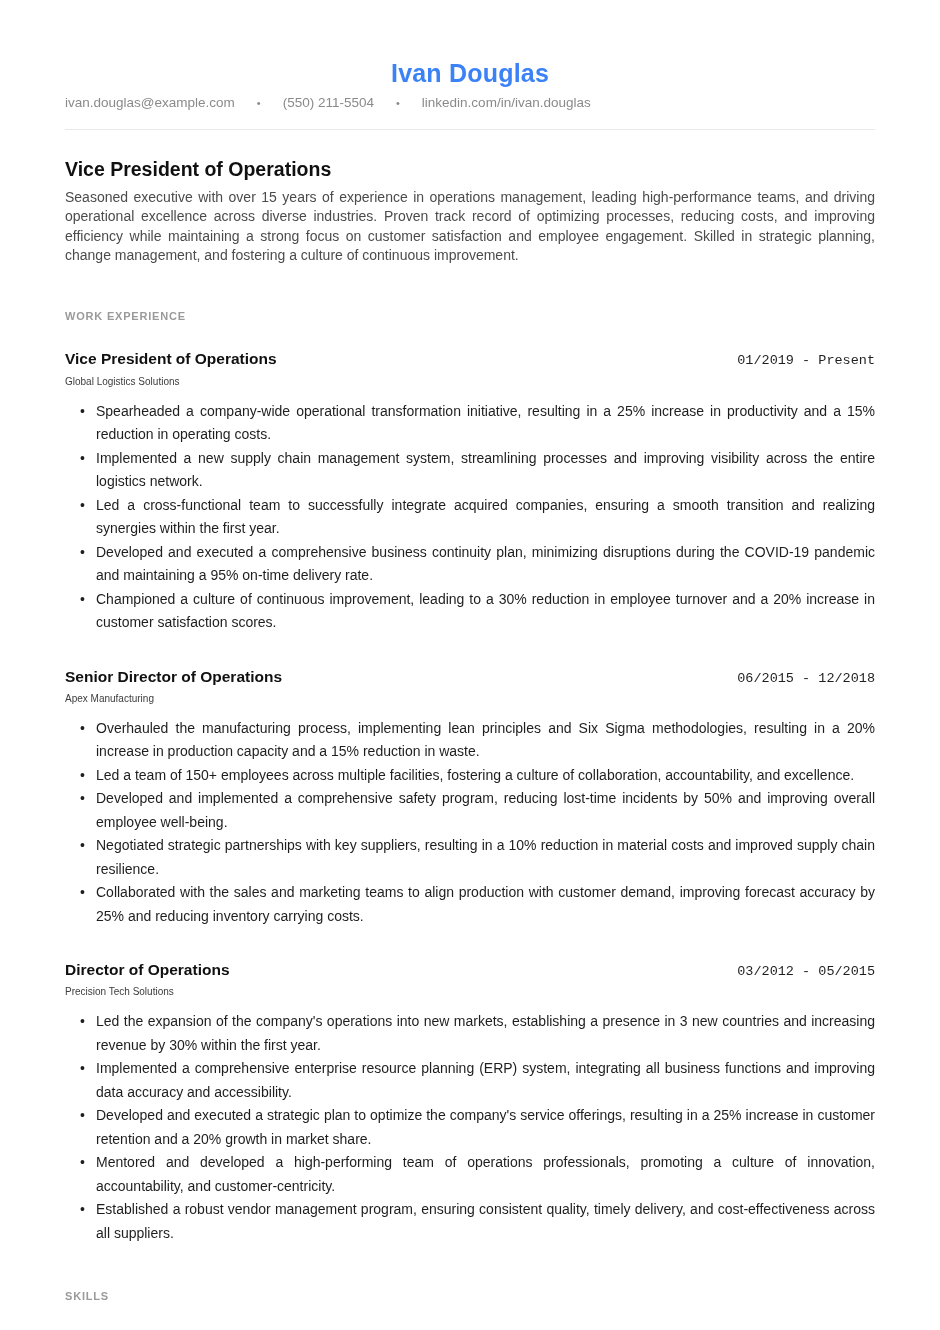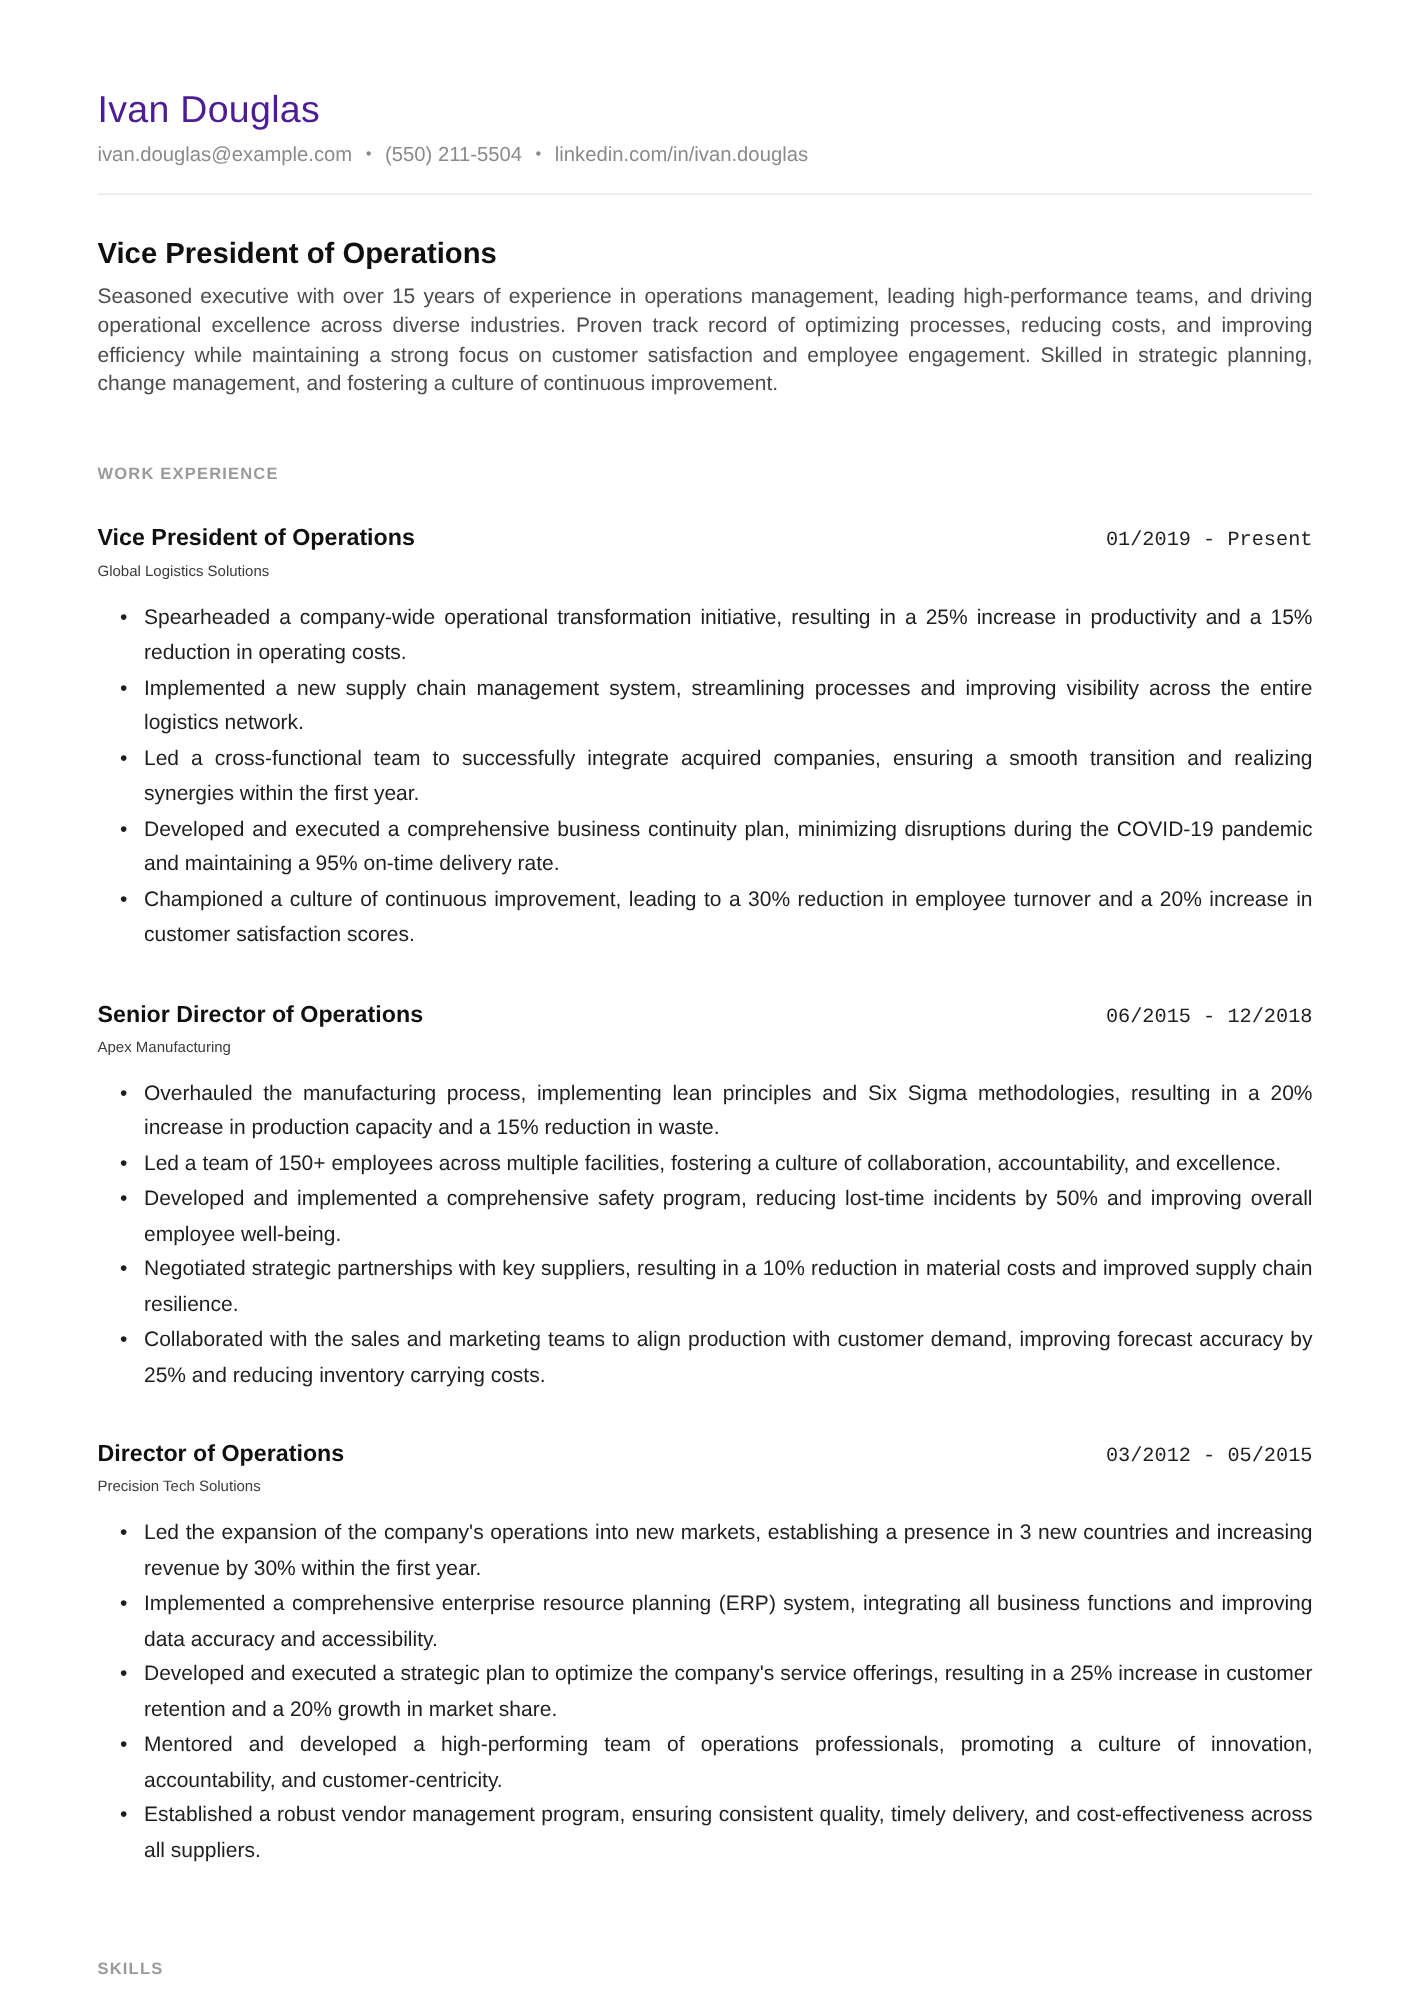--- a/index.html
+++ b/index.html
@@ -19,32 +19,33 @@
     width: 940px;
     min-height: 1330px;
     padding: 58px 65px 40px 65px;
     background: #ffffff;
   }
   
   .name {
     margin: 0;
     font-size: 25px;
     line-height: 1.25;
-    font-weight: normal;
+    font-weight: bold;
     letter-spacing: 0.2px;
-    color: #4c1d95;
+    color: #3b82f6;
+    text-align: center;
   }
   .contact-row {
     margin-top: 5px;
     font-size: 13.5px;
     line-height: 1.3;
     color: #8a8a8a;
     display: flex;
     align-items: center;
-    gap: 9px;
+    gap: 22px;
   }
   .contact-sep {
     font-size: 11px;
     color: #8a8a8a;
   }
   .header-divider {
     border: none;
     border-top: 1px solid #e9e9e9;
     margin: 17px 0 0 0;
   }
@@ -65,21 +66,21 @@
   }
   
   .section-label {
     margin: 0;
     font-size: 11px;
     font-weight: bold;
     letter-spacing: 0.8px;
     color: #9a9a9a;
   }
   .work-section { margin-top: 45px; }
-  .skills-section { margin-top: 62px; }
+  .skills-section { margin-top: 45px; }
   
   .job { margin-top: 27px; }
   .job + .job { margin-top: 32px; }
   .job-header {
     display: flex;
     justify-content: space-between;
     align-items: baseline;
   }
   .job-title {
     margin: 0;

